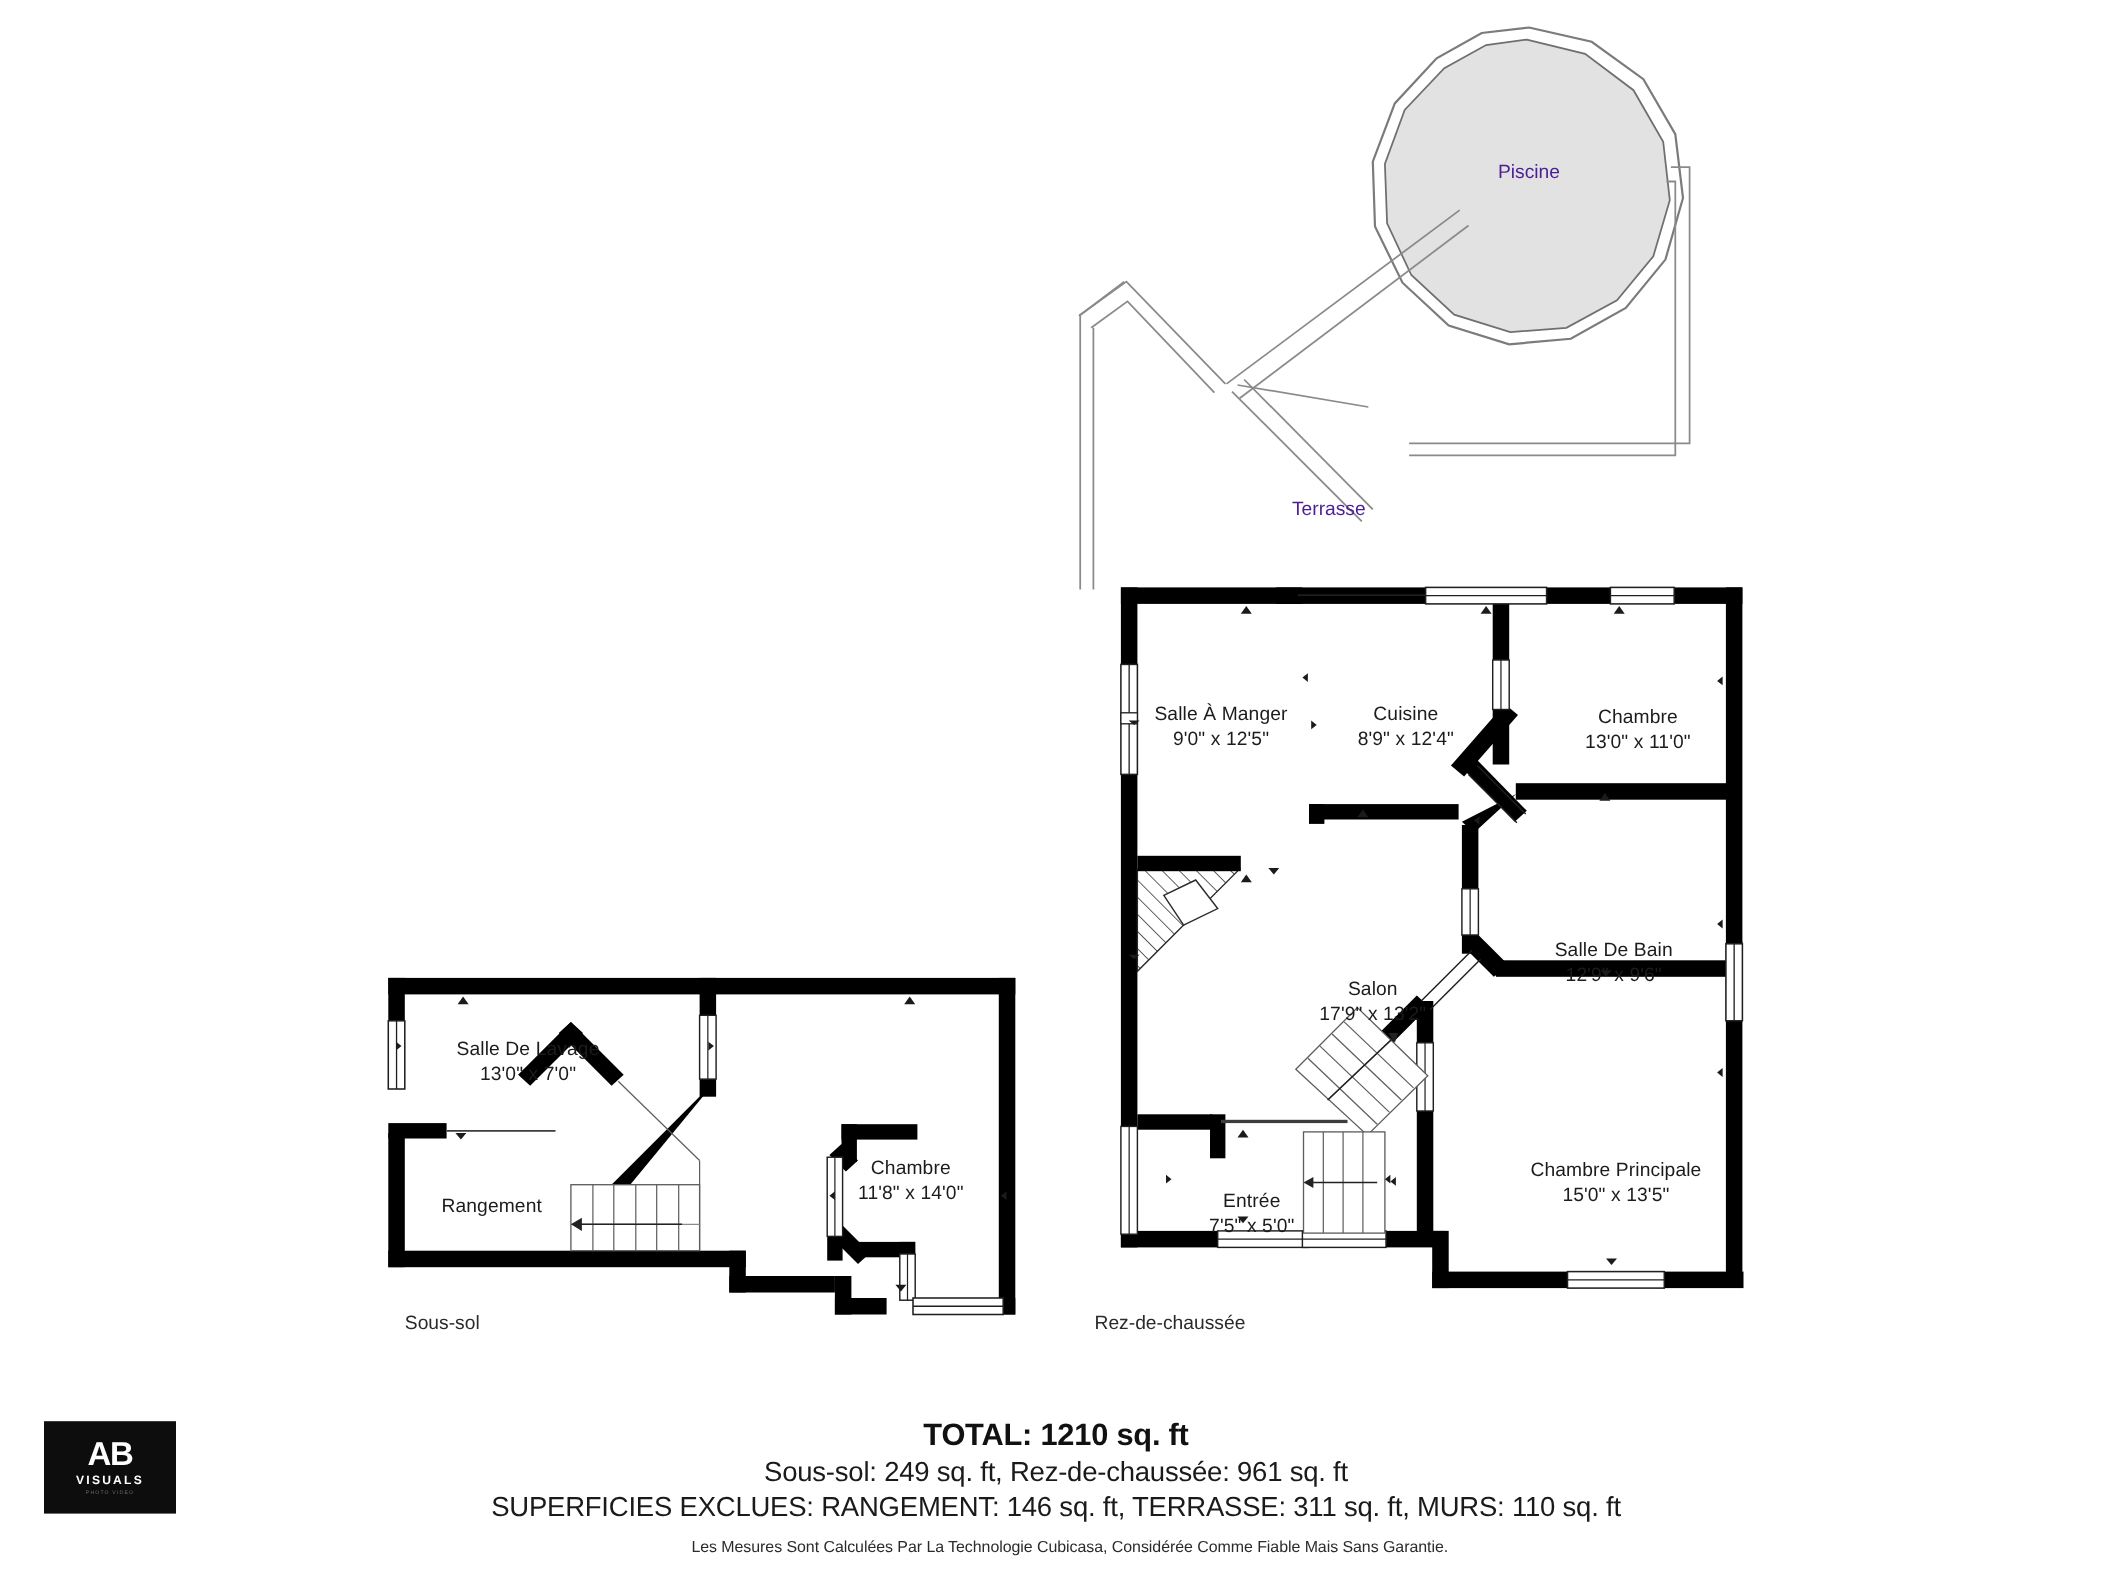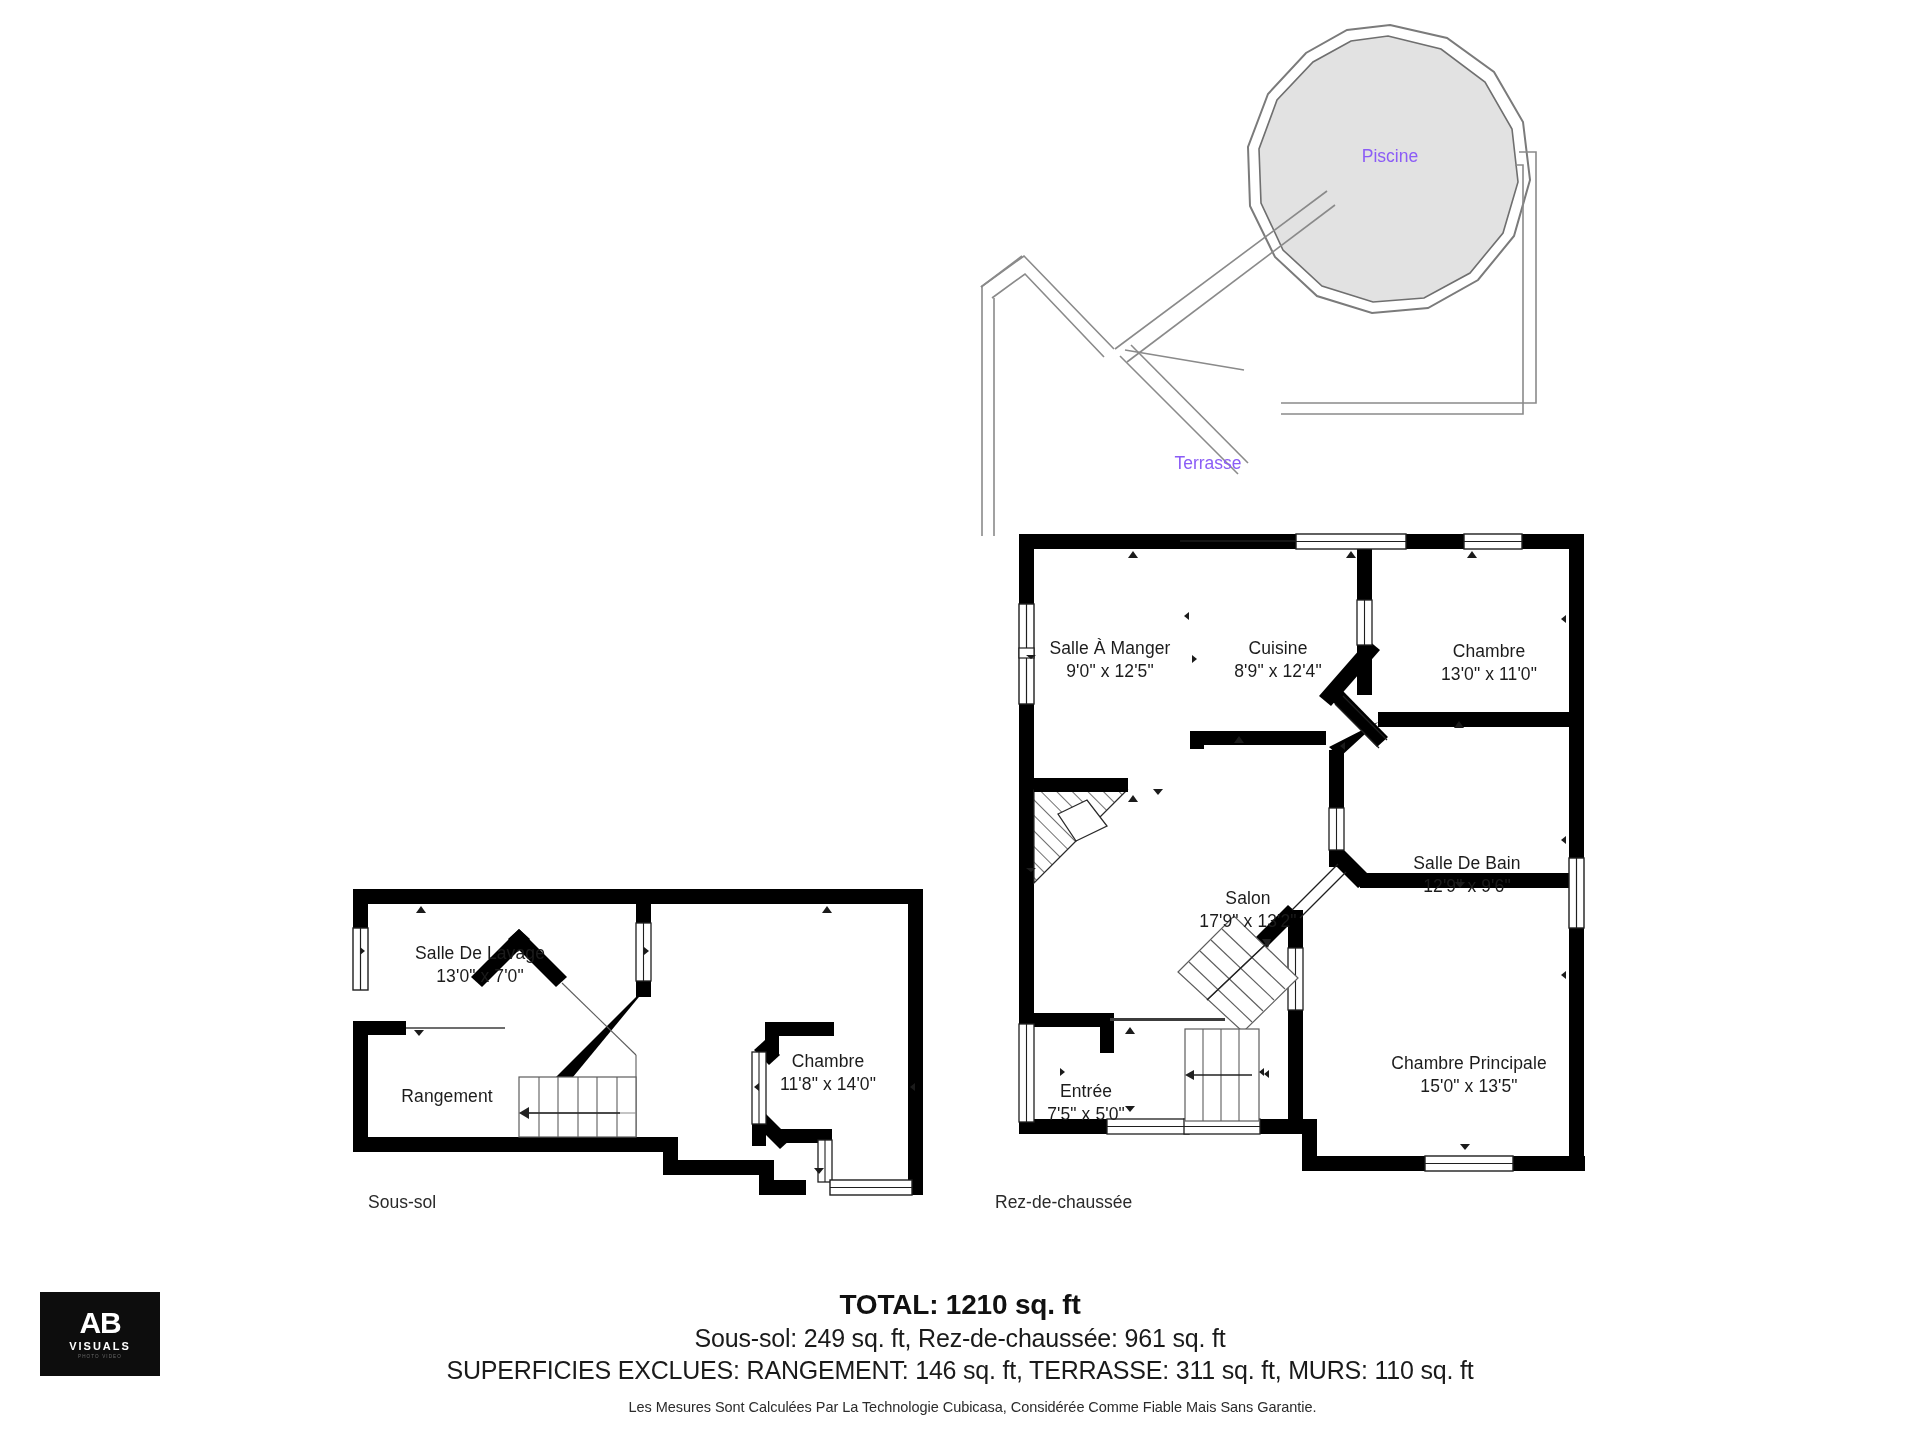--- a/index.html
+++ b/index.html
@@ -50,21 +50,21 @@
   .plan-caption {
     position: absolute;
     font-size: 17.5px;
     color: #2a2a2a;
     white-space: nowrap;
   }
   .outdoor-label {
     position: absolute;
     transform: translate(-50%, -50%);
     font-size: 17.5px;
-    color: #8b5cf6;
+    color: #4c1d95;
     white-space: nowrap;
     pointer-events: none;
   }
 
   
   #summary {
     position: absolute;
     left: 0;
     top: 1288px;
     width: 1920px;
@@ -496,21 +496,21 @@
   <span class="rl-dim">12'9" x 9'6"</span>
 </div>
 <div class="room-label" style="left:1248px; top:910px;">
   <span class="rl-name">Salon</span>
   <span class="rl-dim">17'9" x 13'2"</span>
 </div>
 <div class="room-label" style="left:1452px; top:1075px;margin-left:17px;">
   <span class="rl-name">Chambre Principale</span>
   <span class="rl-dim">15'0" x 13'5"</span>
 </div>
-<div class="room-label" style="left:1086px; top:1103px;">
+<div class="room-label" style="left:1138px; top:1103px;">
   <span class="rl-name">Entrée</span>
   <span class="rl-dim">7'5" x 5'0"</span>
 </div>
 
 <div class="room-label" style="left:480px; top:965px;">
   <span class="rl-name">Salle De Lavage</span>
   <span class="rl-dim">13'0" x 7'0"</span>
 </div>
 <div class="room-label" style="left:447px; top:1096px;">
   <span class="rl-name">Rangement</span>

